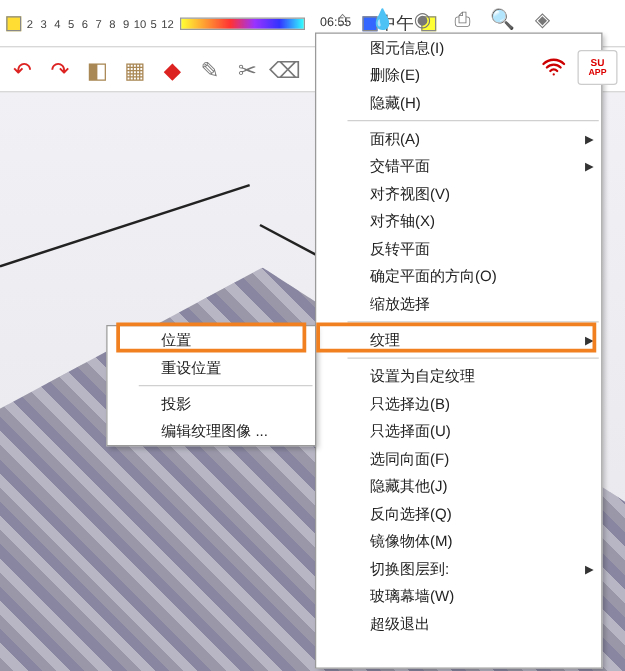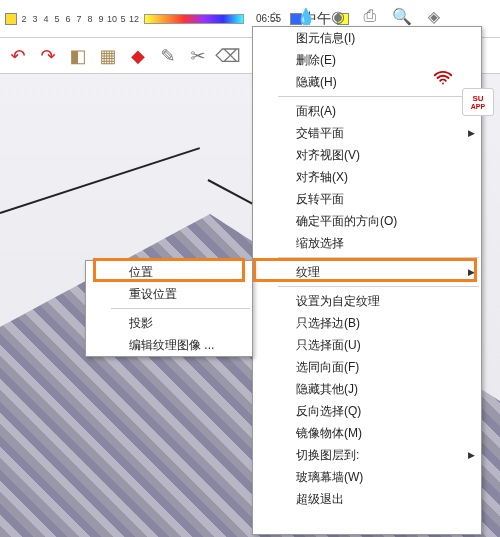--- a/index.html
+++ b/index.html
@@ -11,21 +11,21 @@
   .gradient-bar { width: 100px; height: 10px; background: linear-gradient(90deg,#ff3,#f93,#f33,#93f,#33f,#3ff); margin: 0 4px; border: 1px solid #999; }
   .color-sw { width: 12px; height: 12px; display: inline-block; margin: 0 1px; border: 1px solid #888; }
   .time { font-size: 10px; color: #333; margin: 12px 8px; }
   .noon { font-size: 14px; color: #333; }
   
   .toolbar2 { background: #fff; border-bottom: 1px solid #ccc; height: 36px; display: flex; align-items: center; padding: 0 4px; gap: 2px; }
   .tbtn { width: 28px; height: 28px; display: flex; align-items: center; justify-content: center; font-size: 18px; cursor: pointer; }
   .red-arrow { color: #d22; }
   .brown-ico { color: #a85; }
   .gray-ico { color: #777; }
-  .su-app { width: 32px; height: 28px; background:#fff; border:1px solid #ccc; border-radius:3px; display:flex; flex-direction:column; align-items:center; justify-content:center; font-size:8px; font-weight:bold; margin-left:4px;margin-top:48px; }
+  .su-app { width: 32px; height: 28px; background:#fff; border:1px solid #ccc; border-radius:3px; display:flex; flex-direction:column; align-items:center; justify-content:center; font-size:8px; font-weight:bold; margin-left:4px; }
   .su-app .s { color:#d00; } .su-app .a { color:#d00; font-size:7px; }
   
   .viewport { position: absolute; top: 74px; left: 0; right: 0; bottom: 0; background: linear-gradient(#f0f0f5,#e8e8ec); }
   .terrain { position: absolute; top: 140px; left: 0; right: 0; bottom: 0; overflow: hidden; }
   .terrain::before { content:""; position:absolute; inset:0; background:
     repeating-linear-gradient(45deg, #9a98a8 0 8px, #b8b6c4 8px 16px, #8886a0 16px 24px),
     repeating-linear-gradient(-45deg, rgba(120,118,140,.4) 0 10px, transparent 10px 20px);
     clip-path: polygon(0 35%, 42% 0, 100% 58%, 100% 100%, 0 100%);
   }
   .edge-line { position:absolute; top:138px; left:0; width:210px; height:2px; background:#222; transform-origin:left; transform:rotate(-18deg); }

